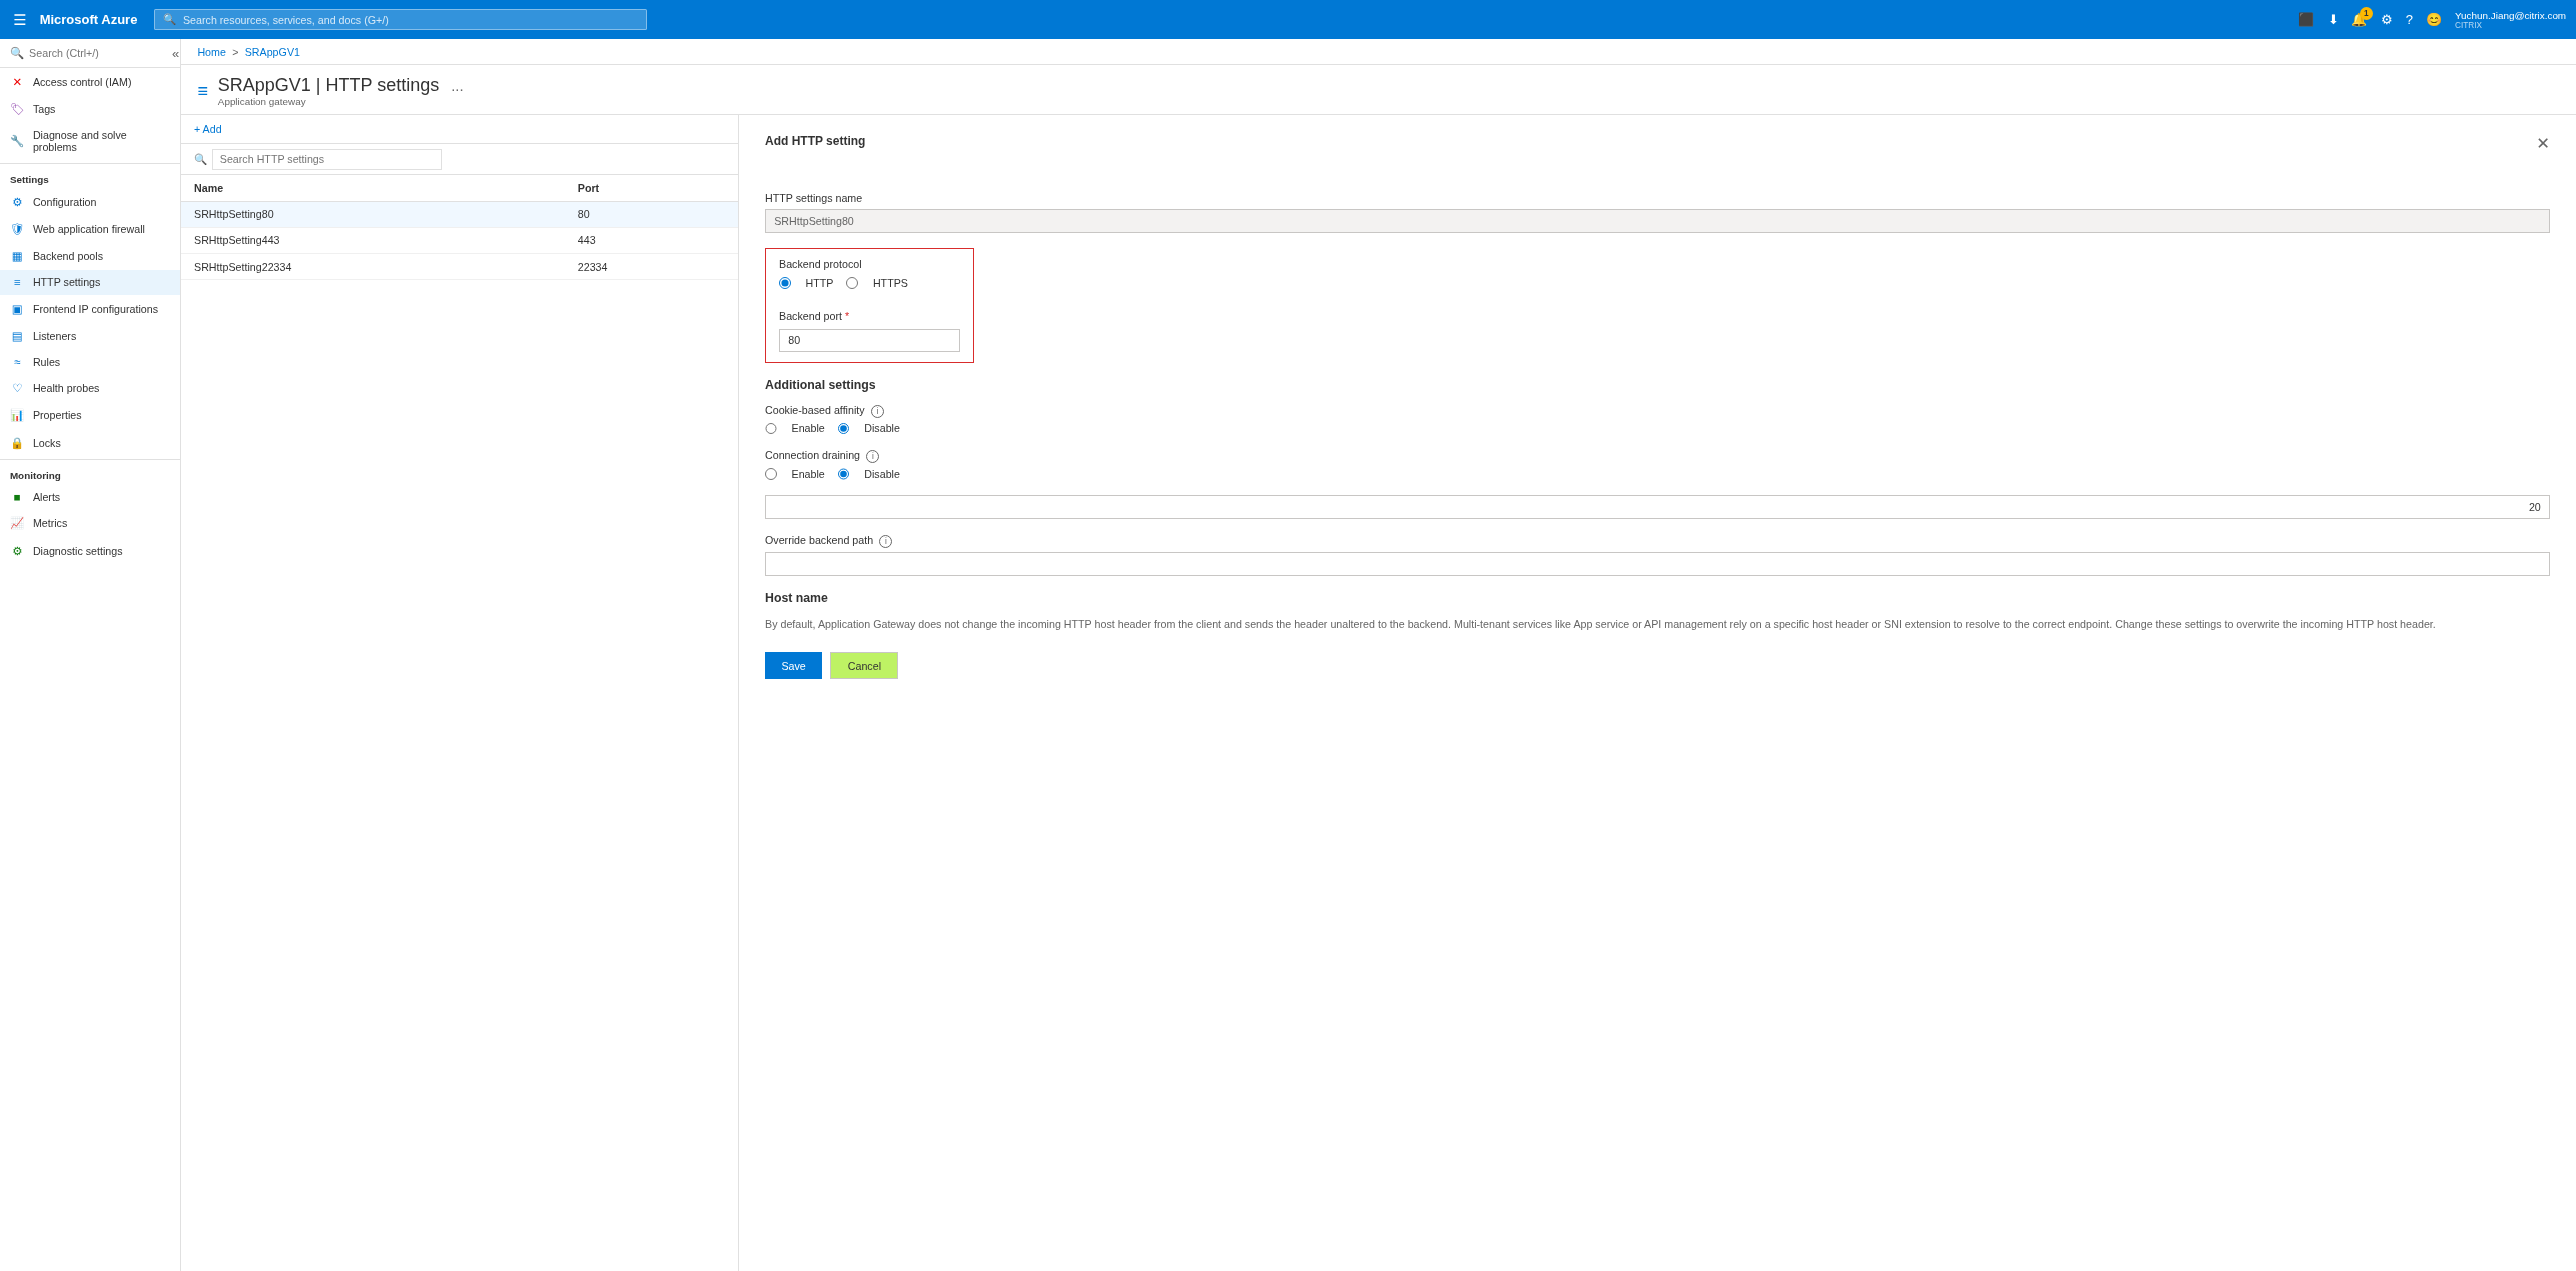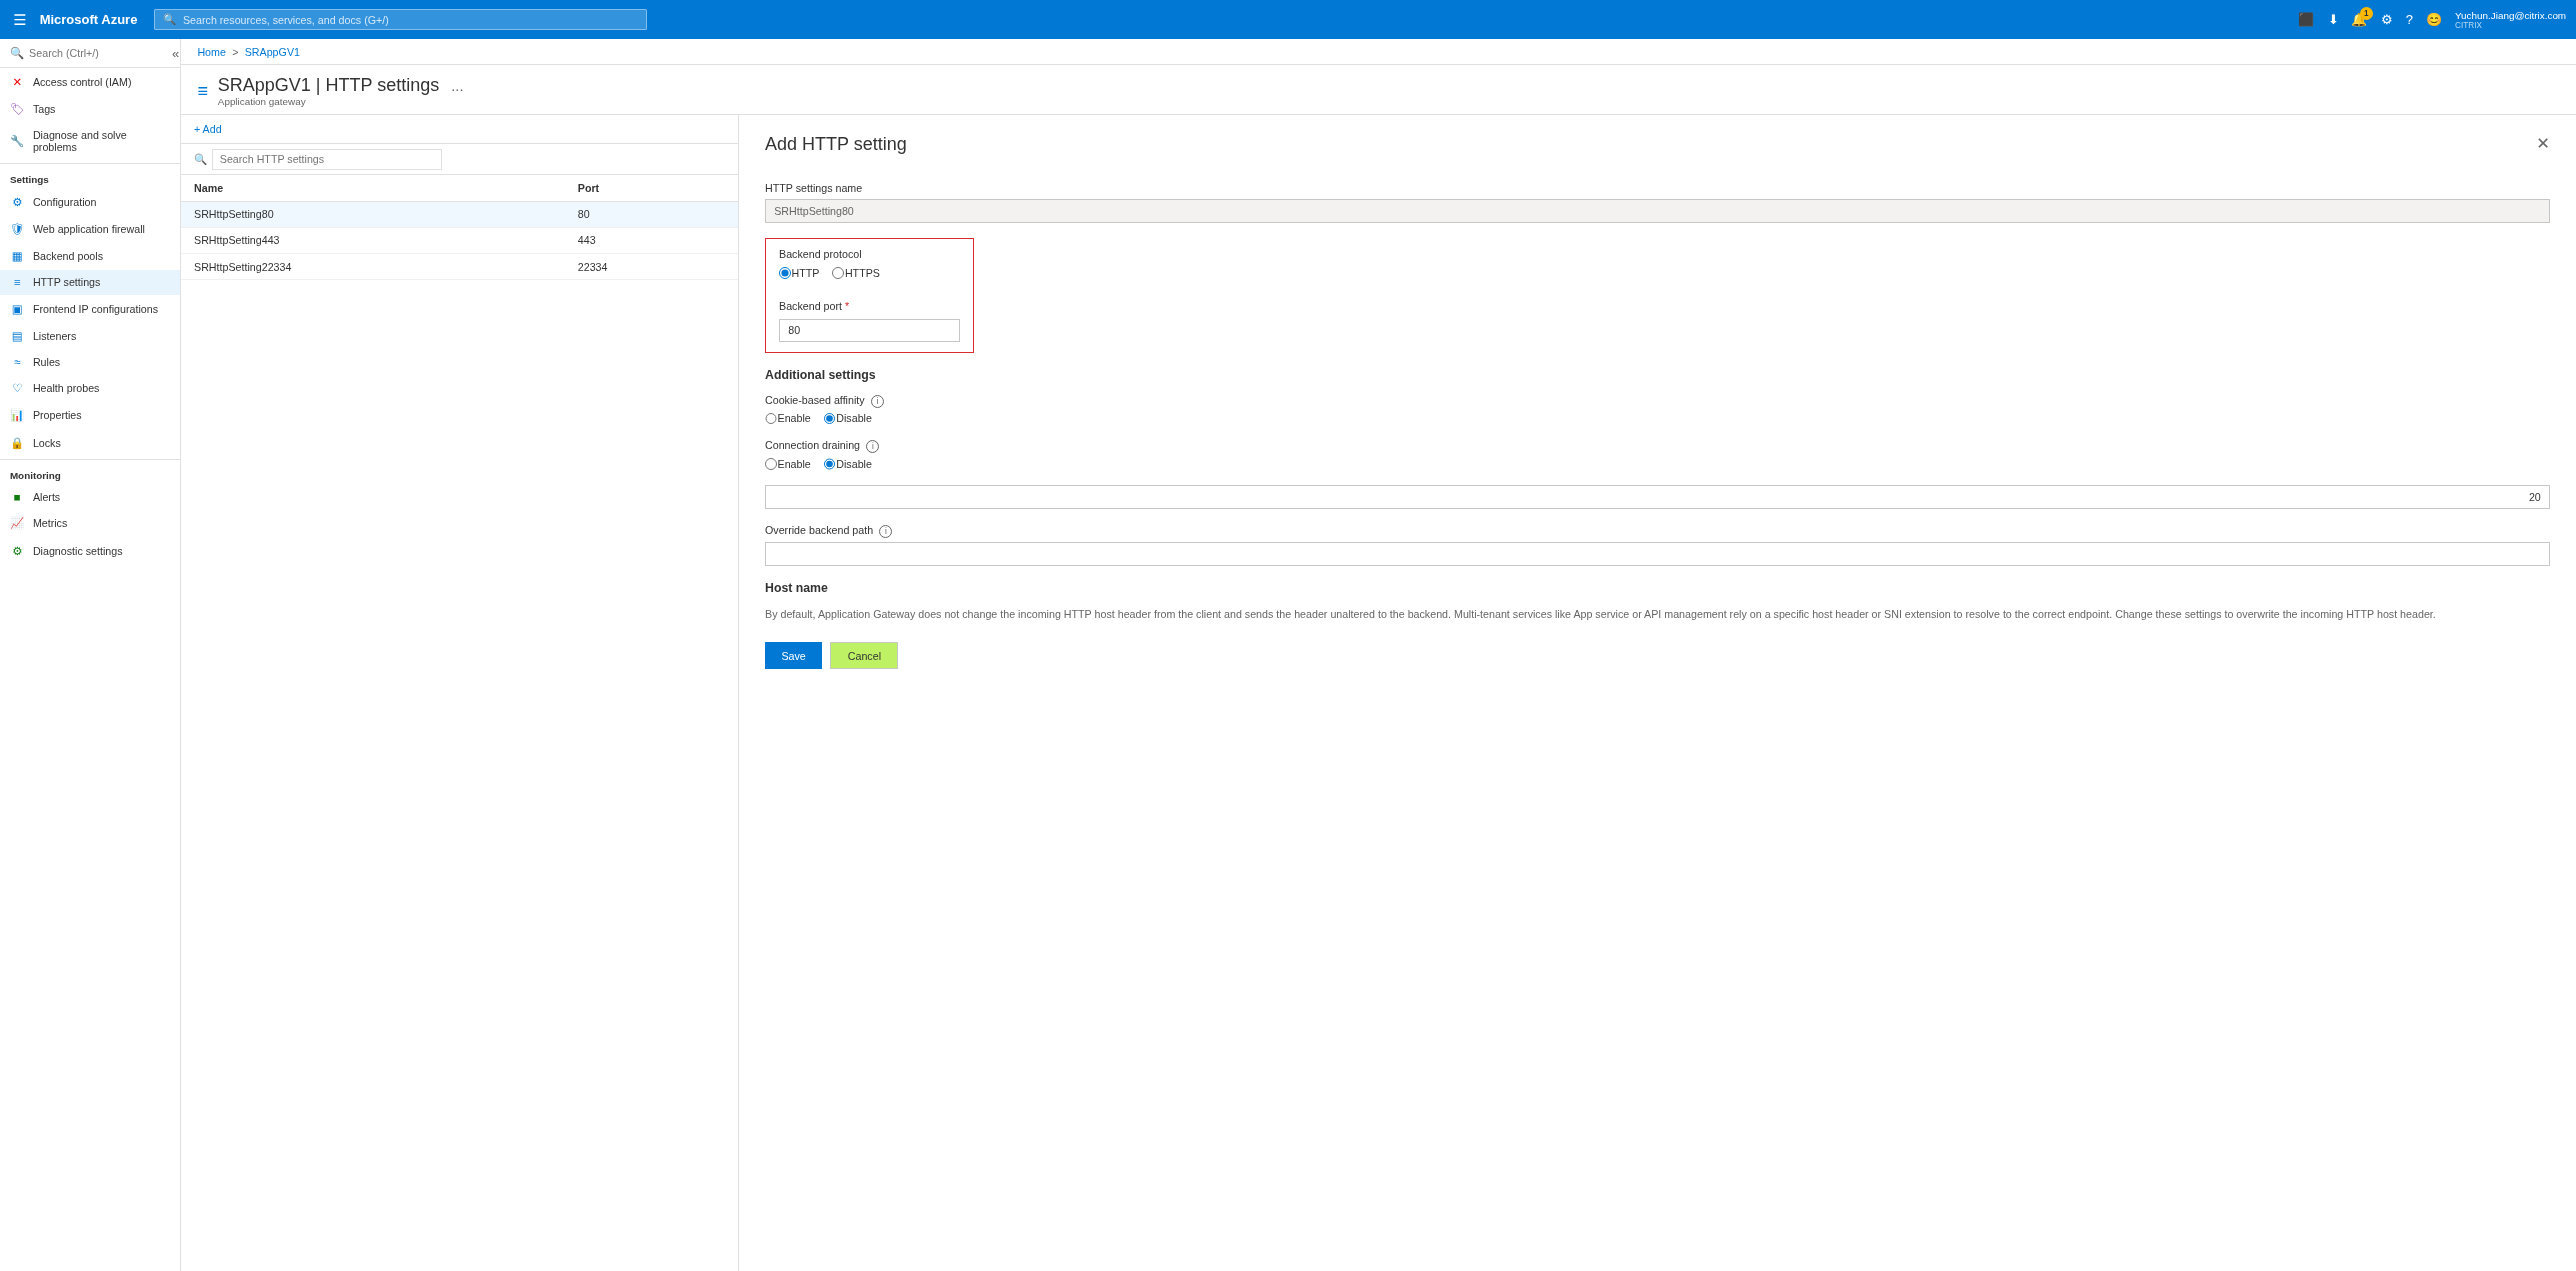--- a/index.html
+++ b/index.html
@@ -108,42 +108,42 @@
       color: #333; border-bottom: 1.6px solid #e0e0e0; background: white;
       position: sticky; top: 0;
     }
     .list-table td { padding: 6.6px 13px; border-bottom: 0.8px solid #f0f0f0; font-size: 10.7px; }
     .list-table tr.selected td { background: #f0f8ff; }
 
     
     .right-panel {
       flex: 1; overflow-y: auto; background: white; padding: 19.7px 26px;
     }
-    .panel-title { font-size: 18px; font-weight: 400; margin-bottom: 7px; color: #333; }
+    .panel-title { font-size: 12px; font-weight: 700; margin-bottom: 24px; color: #333; }
     .close-panel-btn {
       position: absolute; right: 13px; top: 13px; font-size: 14.8px;
       cursor: pointer; color: #666; background: none; border: none;
     }
 
     .form-group { margin-bottom: 14.8px; }
     .form-label { display: block; font-size: 10.7px; margin-bottom: 4.9px; color: #333; font-weight: 400; }
     .form-input {
       width: 100%; padding: 4.9px 8.2px; border: 0.8px solid #c8c6c4;
       font-size: 10.7px; outline: none; color: #333;
     }
     .form-input.readonly { background: #f3f2f1; color: #666; }
 
     
     .protocol-section {
       border: 1.6px solid #d92c2c; padding: 9.9px 13px; margin-bottom: 14.8px; display: inline-block;
     }
     .protocol-section .form-label { margin-bottom: 6.6px; }
 
     .radio-group { display: flex; align-items: center; gap: 13px; }
-    .radio-option { display: flex; align-items: center; gap: 1px; cursor: pointer; font-size: 10.7px; }
+    .radio-option { display: flex; align-items: center; gap: 15px; cursor: pointer; font-size: 10.7px; }
     .radio-option input[type="radio"] { accent-color: #0078d4; width: 11.5px; height: 11.5px; }
 
     .section-title { font-size: 12.3px; font-weight: 600; margin-bottom: 11.5px; color: #333; }
 
     .info-icon {
       display: inline-flex; align-items: center; justify-content: center;
       width: 13px; height: 13px; border: 0.8px solid #666; border-radius: 50%;
       font-size: 8.2px; color: #666; margin-left: 3.3px; cursor: pointer;
     }
 

